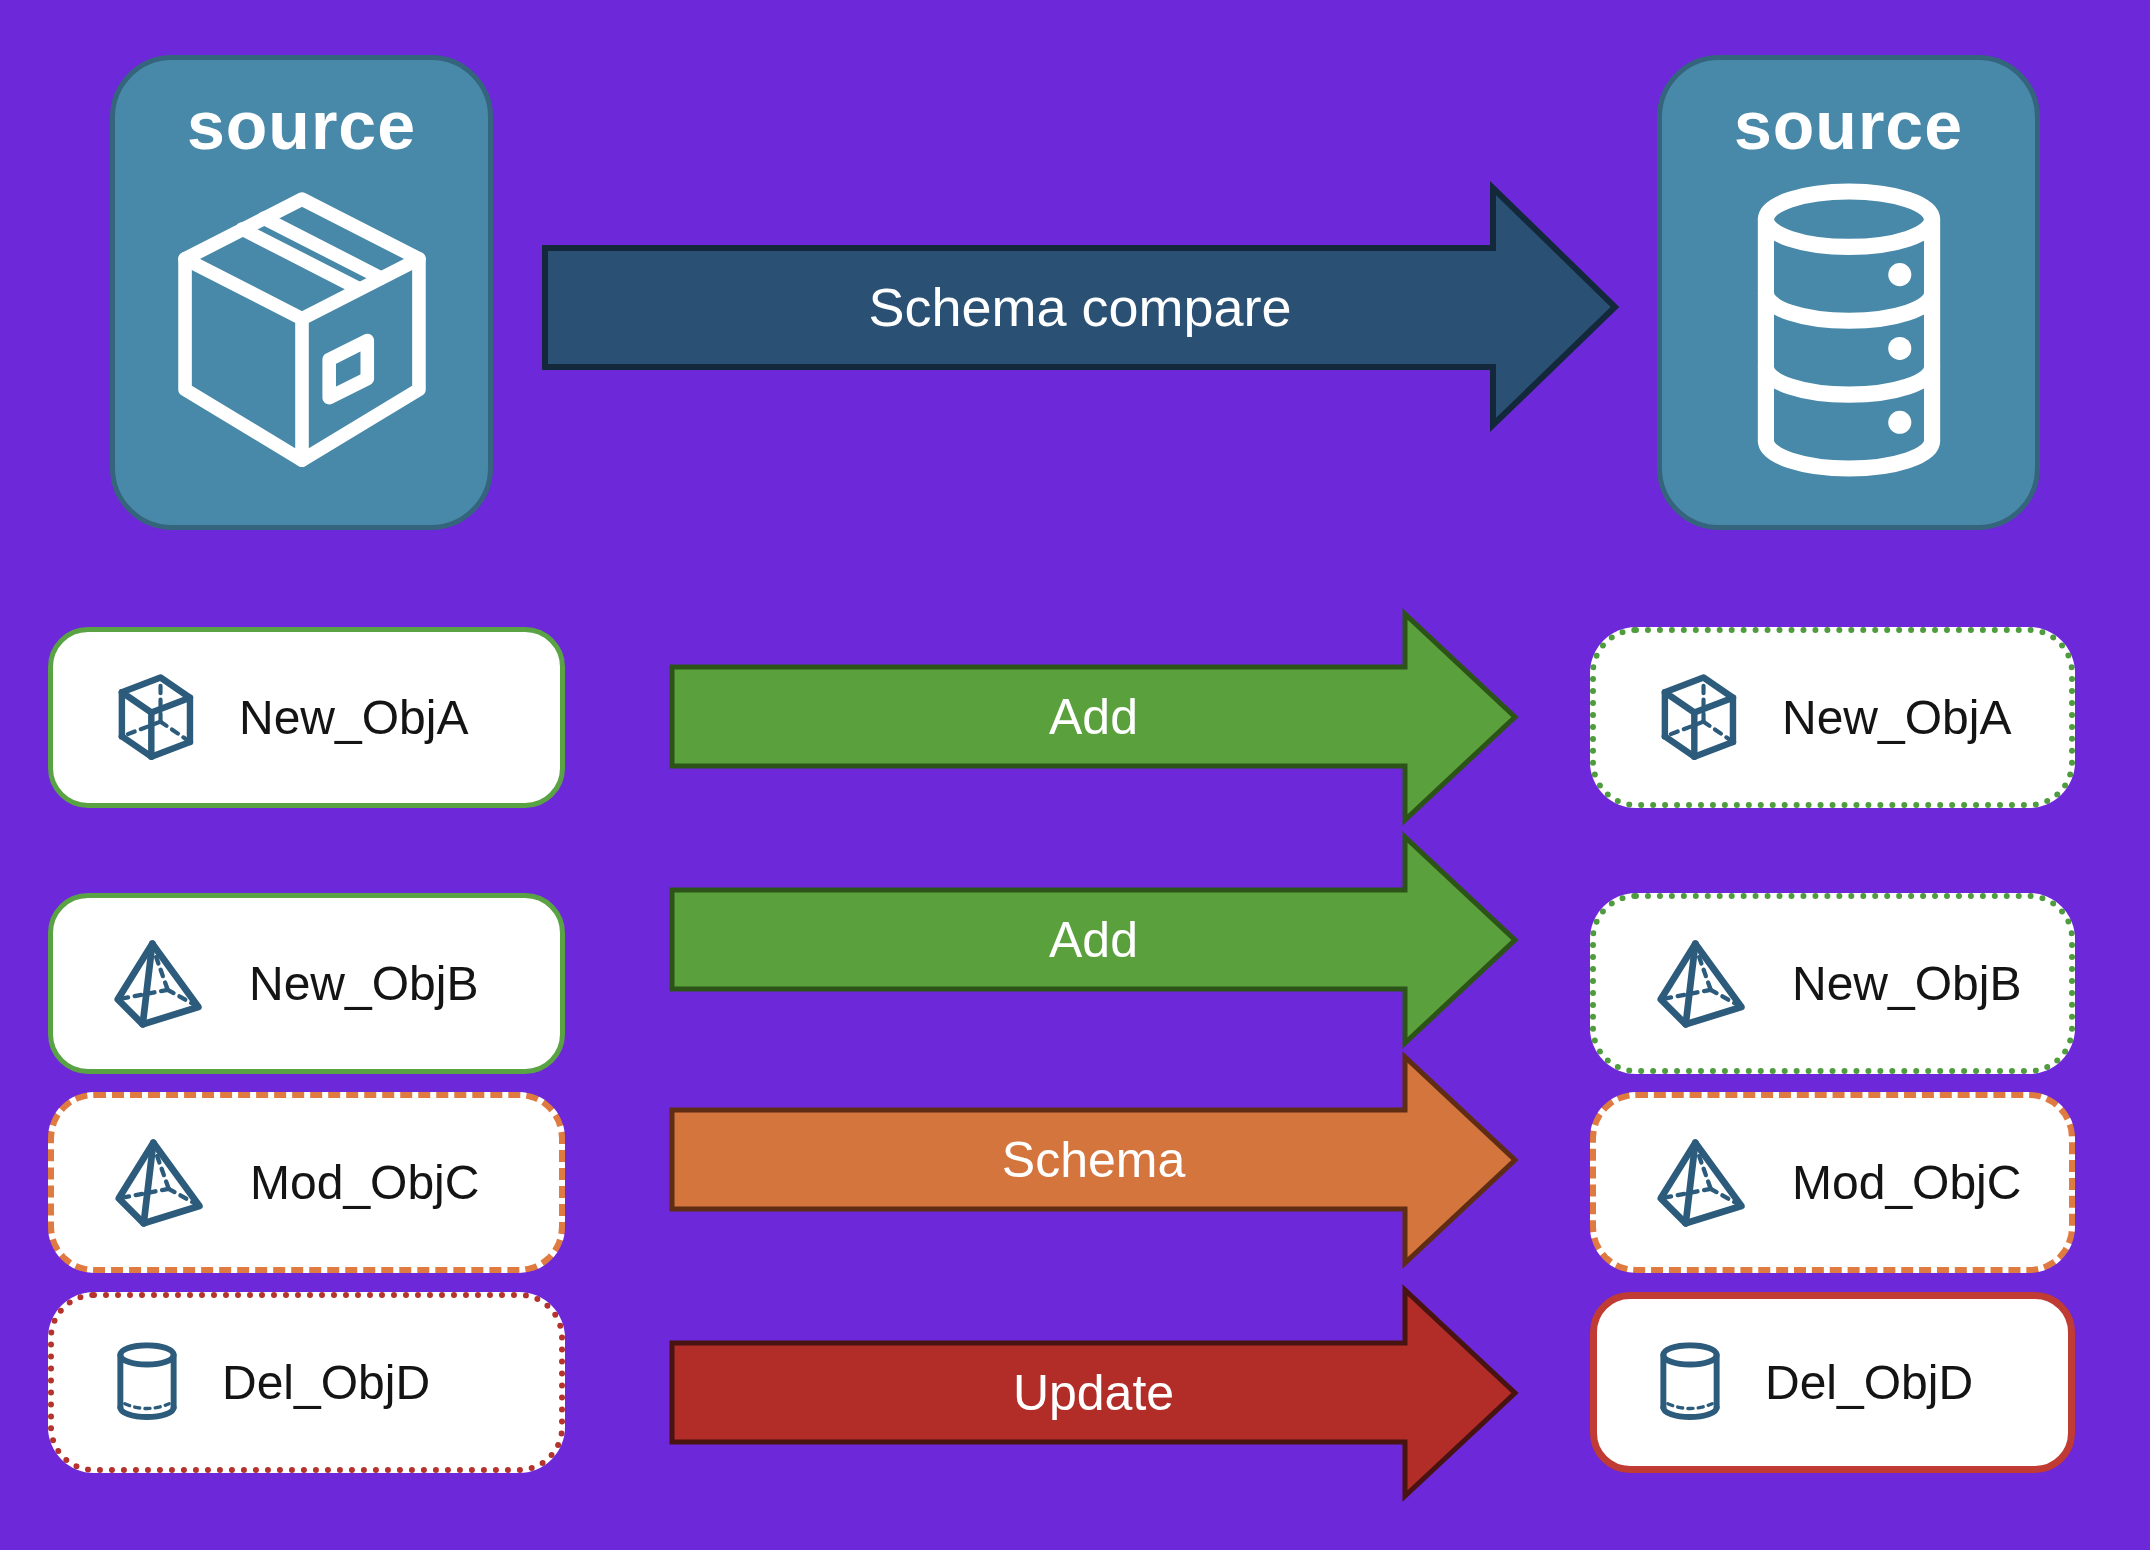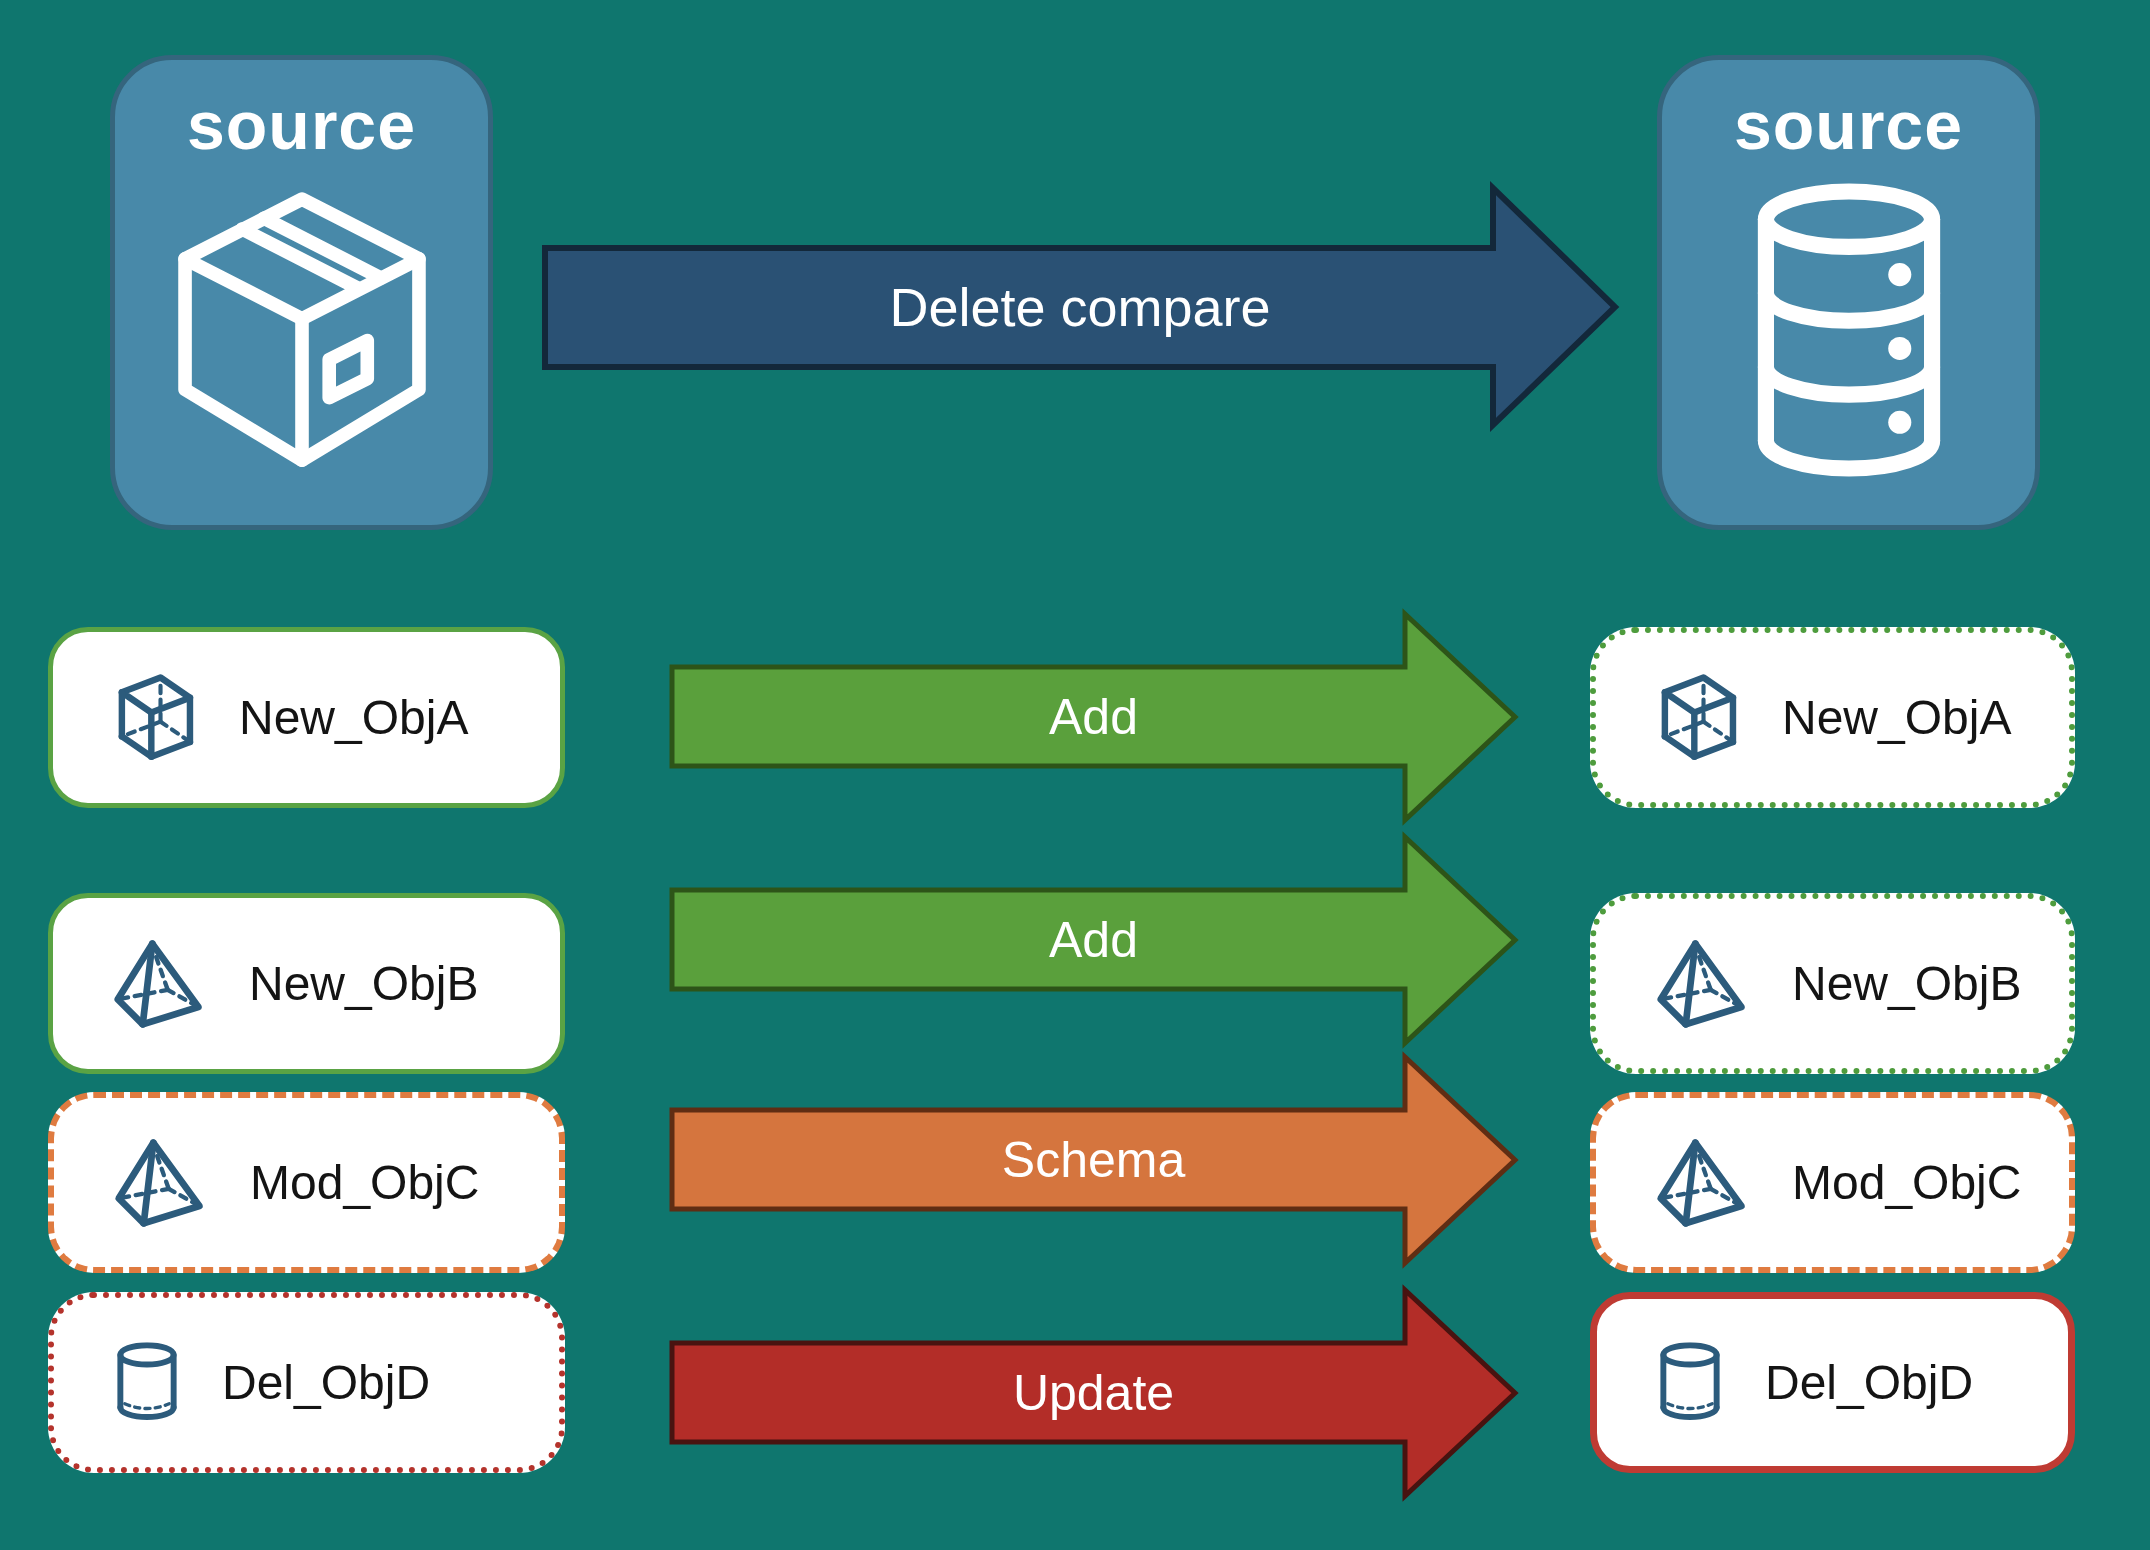--- a/index.html
+++ b/index.html
@@ -1,17 +1,17 @@
 <!DOCTYPE html>
 <html style="--node-fill: #4889A9; --node-border: #35657D; --node-label: #FFFFFF; --main-arrow-fill: #2A5174; --main-arrow-border: #13283A; --add-arrow-fill: #5AA03C; --add-arrow-border: #2D5418; --update-arrow-fill: #D5753E; --update-arrow-border: #5F2D13; --delete-arrow-fill: #B32D28; --delete-arrow-border: #481310; --green-solid: #5AA344; --green-dotted: #4E9C3D; --orange-dashed: #DF7B40; --red-dotted: #B4332C; --red-solid: #BF3B33; --icon-stroke: #2C5B7C; --card-label: #141414; --arrow-label: #FFFFFF;"><head>
 <meta charset="utf-8">
 <style>
   html,body{margin:0;padding:0;}
   #canvas{
-    position:relative;width:2150px;height:1550px;background:#0f766e;
+    position:relative;width:2150px;height:1550px;background:#6d28d9;
     font-family:"Liberation Sans","DejaVu Sans",sans-serif;overflow:hidden;
   }
   
   .node{
     position:absolute;width:383px;height:475px;border-radius:62px;
     background:var(--node-fill);border:5px solid var(--node-border);
     box-sizing:border-box;display:flex;flex-direction:column;align-items:center;
   }
   #source-node{left:110px;top:55px;}
   #target-node{left:1657px;top:55px;}
@@ -130,21 +130,21 @@
     <div class="node-label">source</div>
     <svg class="node-icon" viewBox="0 0 100 105">
         <use href="#sym-package"></use>
       </svg>
   </div>
 
   <div class="arrow" id="main-arrow">
     <svg width="1070" height="237" viewBox="0 0 1070 237">
       <polygon points="0,60 948,60 948,0 1070,119 948,237 948,179 0,179"></polygon>
     </svg>
-    <div class="arrow-label">Delete compare</div>
+    <div class="arrow-label">Schema compare</div>
   </div>
 
   <div class="node" id="target-node">
     <div class="node-label">source</div>
     <svg class="node-icon" viewBox="0 0 100 130">
         <use href="#sym-database"></use>
       </svg>
   </div>
 
   <div class="card card-left b-green-solid r1">

